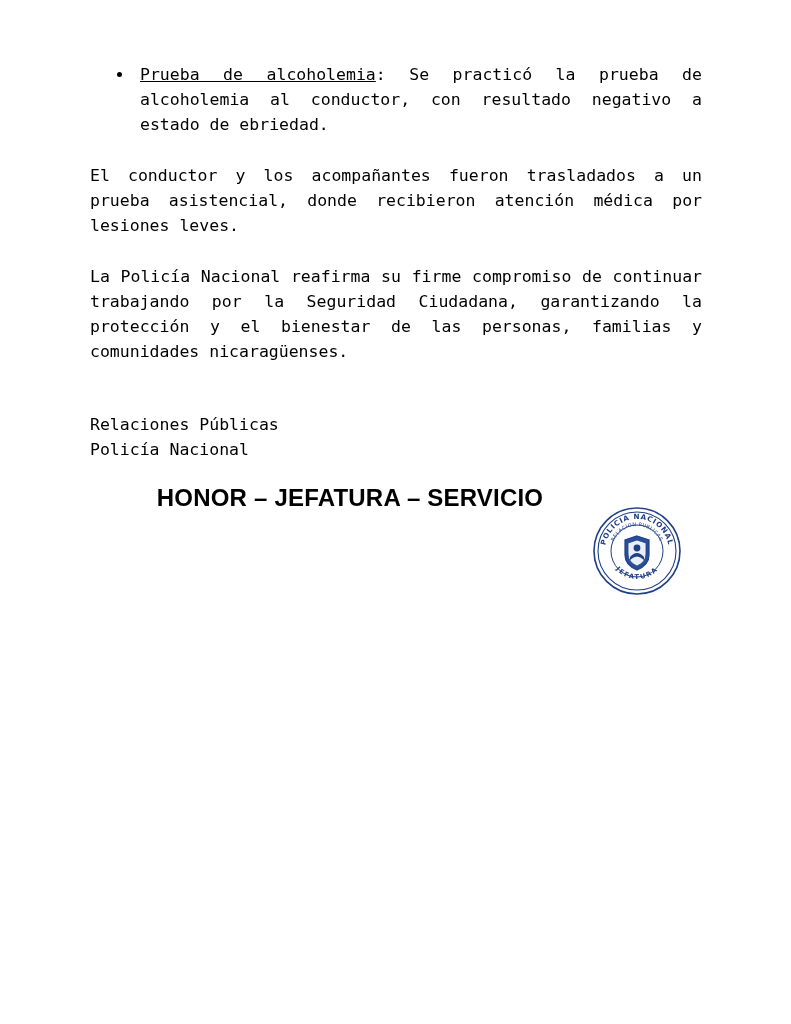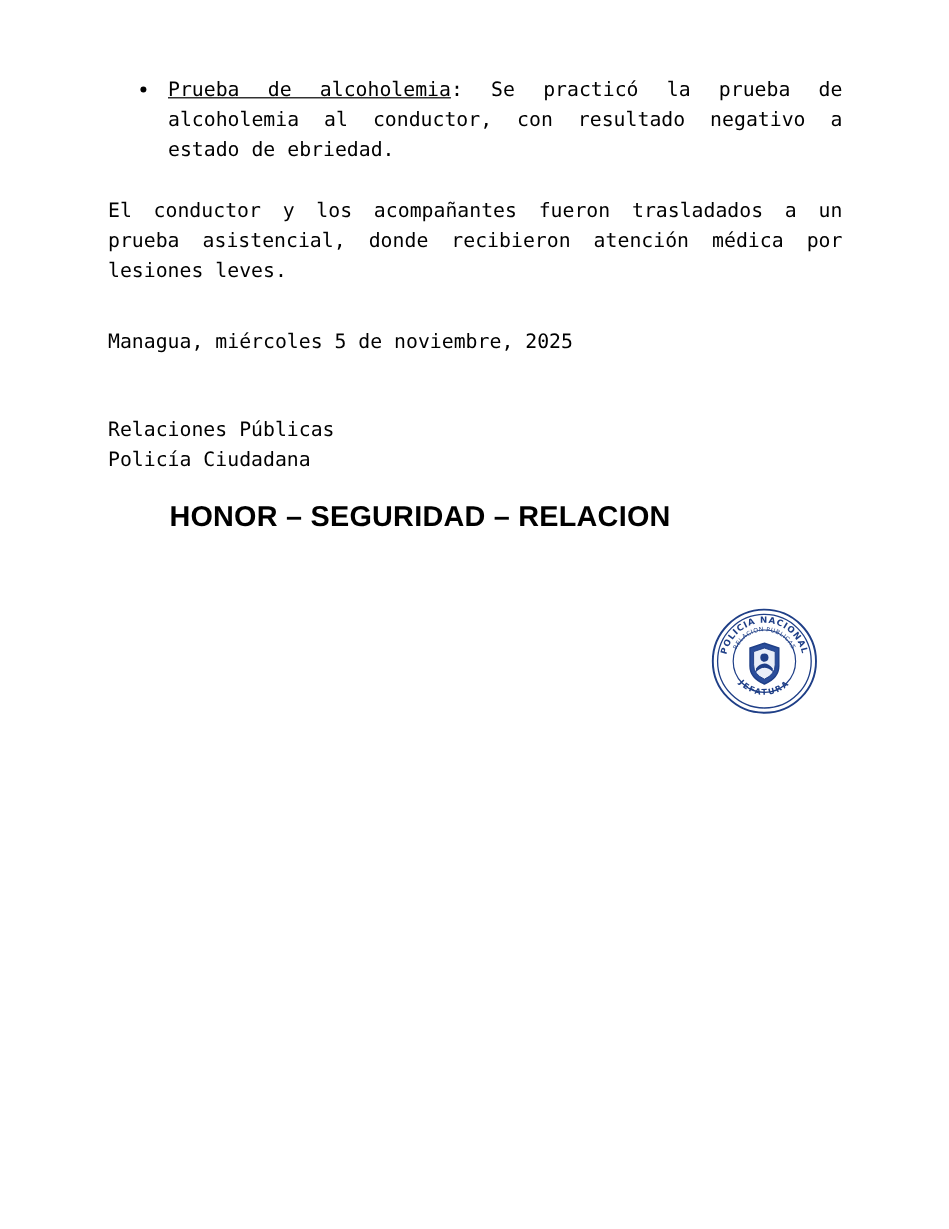--- a/index.html
+++ b/index.html
@@ -110,29 +110,29 @@
 <div class="page">
   <div class="content">
 
     <div class="bullet-block">
       <span class="bullet-dot"></span>
       <div class="bullet-text"><span class="underline-term">Prueba de alcoholemia</span><span>: Se practicó la prueba de alcoholemia al conductor, con resultado negativo a estado de ebriedad.</span></div>
     </div>
 
     <div class="para">El conductor y los acompañantes fueron trasladados a un prueba asistencial, donde recibieron atención médica por lesiones leves.</div>
 
+    <div class="para">La Policía Nacional reafirma su firme compromiso de continuar trabajando por la Seguridad Ciudadana, garantizando la protección y el bienestar de las personas, familias y comunidades nicaragüenses.</div>
 
-    <div class="dateline">Managua, miércoles 5 de noviembre, 2025</div>
 
     <div class="signature">
       <div>Relaciones Públicas</div>
-      <div>Policía Ciudadana</div>
+      <div>Policía Nacional</div>
     </div>
 
-    <div class="motto">HONOR – SEGURIDAD – RELACION</div>
+    <div class="motto">HONOR – JEFATURA – SERVICIO</div>
   </div>
 
   <div class="seal">
     <svg width="92" height="92" viewBox="0 0 92 92" xmlns="http://www.w3.org/2000/svg">
       <defs>
         <path id="topArc" d="M 14,46 A 32,32 0 0 1 78,46" fill="none"></path>
         <path id="botArc" d="M 18,46 A 28,28 0 0 0 74,46" fill="none"></path>
         <path id="midArc" d="M 21,46 A 25,25 0 0 1 71,46" fill="none"></path>
       </defs>
       <circle cx="46" cy="46" r="43" fill="none" stroke="#1f3f87" stroke-width="1.6"></circle>

